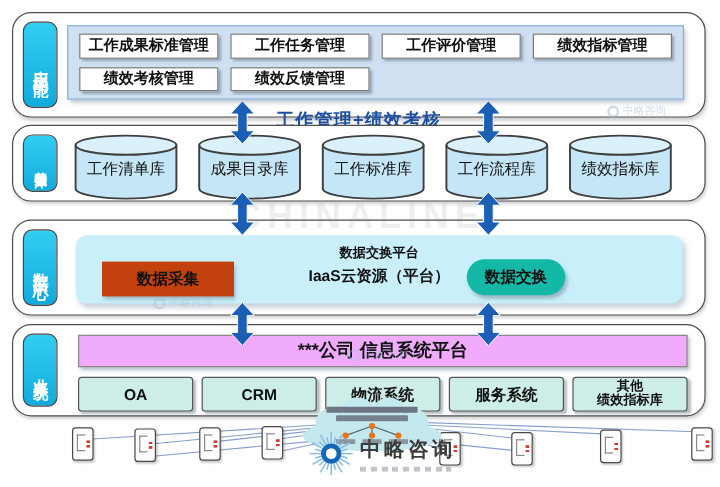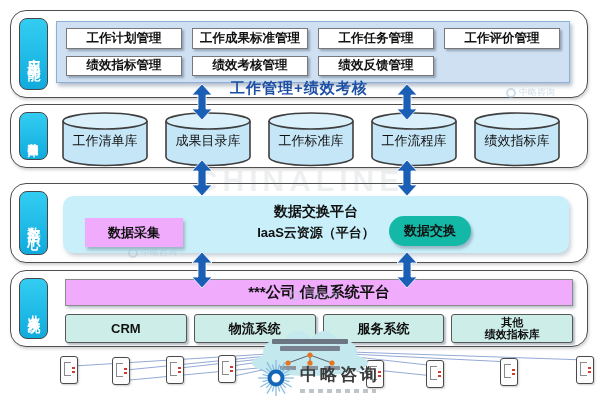--- a/index.html
+++ b/index.html
@@ -21,40 +21,40 @@
         writing-mode:vertical-lr;text-orientation:upright;font-size:13px;letter-spacing:3px;}
   .p2 .side-label{font-size:10.5px;letter-spacing:0.5px;}
   .p4 .side-label{font-size:12.5px;letter-spacing:2px;}
 
   
   .wbox-grid{position:absolute;left:45px;top:10px;right:17px;height:62px;
         background:#cfe0f2;border:1px solid #8cb1d8;box-shadow:2px 3px 4px rgba(90,110,140,.45);
         display:grid;grid-template-columns:repeat(4,1fr);gap:7px 10px;padding:6px 9px;box-sizing:border-box;}
   .wbox{background:#fff;border:1px solid #787878;box-shadow:2px 2px 2px rgba(100,115,135,.55);
         display:flex;align-items:center;justify-content:center;font-weight:700;font-size:12.5px;white-space:nowrap;}
-  .caption{position:absolute;left:0;right:0;top:68px;text-align:center;
+  .caption{position:absolute;left:0;right:0;top:80px;text-align:center;
         font-weight:700;font-size:15px;color:#1d4fa3;letter-spacing:1px;}
 
   
   .cyl-row{position:absolute;left:50px;right:26px;top:6px;display:flex;justify-content:space-between;}
   .cyl{position:relative;width:88px;height:56px;}
   .cyl-label{position:absolute;left:0;right:0;top:14px;height:32px;display:flex;
         align-items:center;justify-content:center;font-weight:400;font-size:13px;}
 
   
   .arr{position:absolute;width:20px;height:36px;z-index:12;}
 
   
   .dc-inner{position:absolute;left:52px;top:12px;right:18px;height:57px;background:#c9f0fa;
         border-radius:10px;box-shadow:2px 3px 4px rgba(120,140,160,.4);}
-  .dc-left{position:absolute;left:22px;top:22px;width:98px;height:29px;background:#f0abfc;
+  .dc-left{position:absolute;left:22px;top:22px;width:110px;height:29px;background:#c2410c;
         box-shadow:2px 3px 3px rgba(110,130,150,.5);display:flex;align-items:center;
         justify-content:center;font-weight:700;font-size:13px;}
   .dc-center{position:absolute;left:0;right:0;top:7px;text-align:center;}
-  .dc-title{font-size:14px;font-weight:700;}
+  .dc-title{font-size:11px;font-weight:700;}
   .dc-sub{font-size:13px;font-weight:700;margin-top:3px;}
   .dc-right{position:absolute;left:326px;top:20px;width:82px;height:30px;background:#14b8a6;
         border-radius:16px;box-shadow:2px 3px 3px rgba(110,130,150,.5);display:flex;
         align-items:center;justify-content:center;font-weight:700;font-size:13px;}
 
   
   .plat-bar{position:absolute;left:54px;right:14px;top:8px;height:27px;background:#f0abfc;
         border:1.2px solid #8a8a8a;box-shadow:2px 2px 3px rgba(110,125,140,.5);
         display:flex;align-items:center;justify-content:center;font-weight:700;font-size:15px;box-sizing:border-box;}
   .sys-row{position:absolute;left:54px;right:14px;top:43px;height:29px;display:flex;gap:7px;}
@@ -89,21 +89,20 @@
         font-weight:700;letter-spacing:5px;color:#5a6e80;opacity:.10;z-index:8;}
 </style>
 </head>
 <body>
 
 <div id="canvas">
 
   <section class="panel p1">
     <div class="side-label">应用功能</div>
     <div class="wbox-grid">
-      <div class="wbox">工作计划管理</div>
       <div class="wbox">工作成果标准管理</div>
       <div class="wbox">工作任务管理</div>
       <div class="wbox">工作评价管理</div>
       <div class="wbox">绩效指标管理</div>
       <div class="wbox">绩效考核管理</div>
       <div class="wbox">绩效反馈管理</div>
     </div>
     <div class="caption">工作管理+绩效考核</div>
   </section>
 
@@ -157,20 +156,21 @@
         <div class="dc-sub">IaaS云资源（平台）</div>
       </div>
       <div class="dc-right">数据交换</div>
     </div>
   </section>
 
   <section class="panel p4">
     <div class="side-label">业务系统</div>
     <div class="plat-bar">***公司 信息系统平台</div>
     <div class="sys-row">
+      <div class="sys">OA</div>
       <div class="sys">CRM</div>
       <div class="sys">物流系统</div>
       <div class="sys">服务系统</div>
       <div class="sys small">其他
 绩效指标库</div>
     </div>
   </section>
 
   <svg class="arr" style="left:192px;top:84px;" viewBox="0 0 20 36">
       <path d="M10,0 L20,11 L14,11 L14,25 L20,25 L10,36 L0,25 L6,25 L6,11 L0,11 Z" fill="#1b5eb5" stroke="#fff" stroke-width="0.8"></path>

